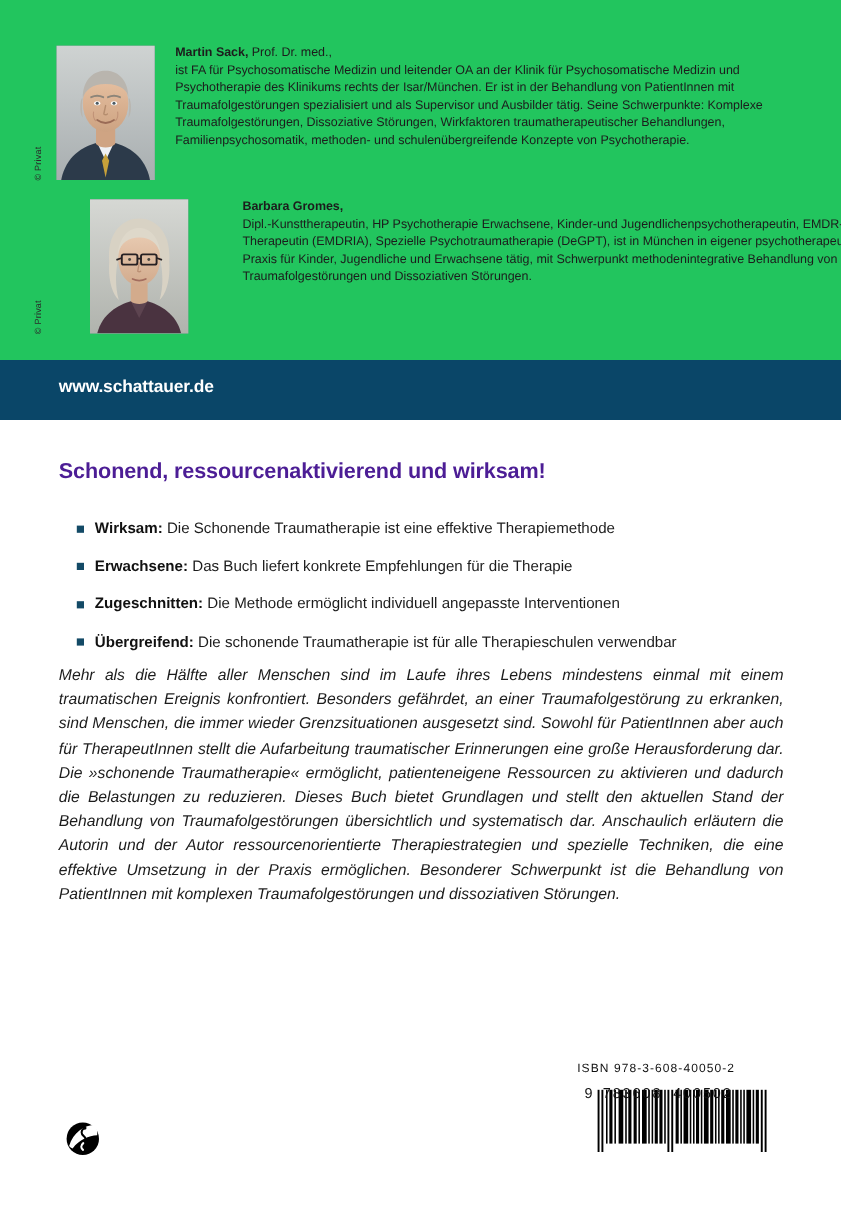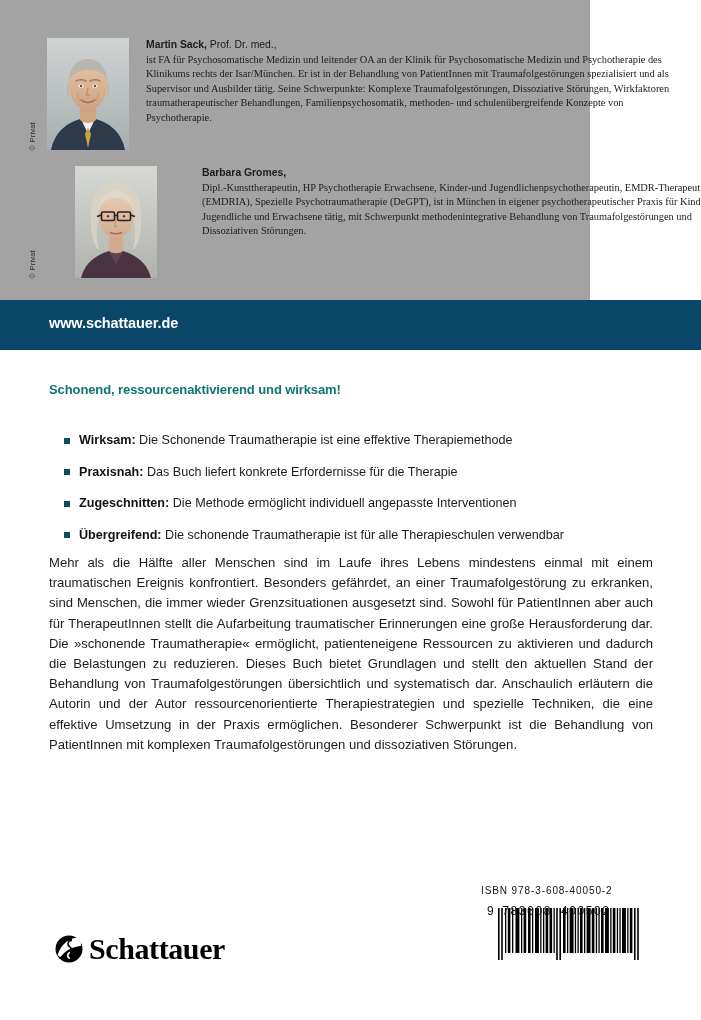--- a/index.html
+++ b/index.html
@@ -13,23 +13,23 @@
     position: relative;
     overflow: hidden;
     font-family: "Liberation Sans", sans-serif;
     -webkit-font-smoothing: antialiased;
   }
 
   
   .orange-panel {
     position: absolute;
     left: 0; top: 0;
-    width: 590px;
+    width: 701px;
     height: 300px;
-    background: #a3a3a3;
+    background: #22c55e;
   }
 
   .author-block {
     position: absolute;
     display: flex;
     align-items: flex-start;
   }
   .author-block.a1 { left: 25px; top: 38px; }
   .author-block.a2 { left: 25px; top: 166px; gap: 28px; }
 
@@ -66,21 +66,21 @@
     margin-left: 17px;
     width: 537px;
     font-size: 10.4px;
     line-height: 14.6px;
     color: #1c1c1c;
     letter-spacing: -0.02px;
   }
   .author-name {
     font-weight: bold;
   }
-  .author-bio { display: inline; font-family: Liberation Serif, serif; }
+  .author-bio { display: inline; }
 
   
   .blue-band {
     position: absolute;
     left: 0; top: 300px;
     width: 701px;
     height: 60px;
     background: #0a4668;
   }
   .blue-band .url {
@@ -99,23 +99,23 @@
     left: 0; top: 350px;
     width: 701px;
     height: 670px;
     background: #ffffff;
   }
 
   .headline {
     position: absolute;
     left: 49px;
     top: 32px;
-    font-size: 13px;
-    font-weight: bold;
-    color: #0f766e;
+    font-size: 18px;
+    font-weight: bold;
+    color: #4c1d95;
     letter-spacing: -0.1px;
   }
 
   .bullets {
     position: absolute;
     left: 49px;
     top: 68px;
     width: 610px;
     list-style: none;
     margin: 15px;
@@ -146,21 +146,21 @@
     position: absolute;
     left: 49px;
     top: 203px;
     width: 604px;
     font-size: 13.1px;
     line-height: 20.2px;
     color: #1c1c1c;
     text-align: justify;
     hyphens: none;
   }
-  .body-copy p { margin: 0 0 15px 0; }
+  .body-copy p { margin: 0 0 15px 0; font-style: italic; }
   .body-copy p:last-child { margin-bottom: 0; }
   .new-edition-label {
     font-weight: bold;
     color: #134a66;
   }
 
   
   .isbn-text {
     position: absolute;
     left: 481px;
@@ -320,21 +320,21 @@
 
   <div class="headline">Schonend, ressourcenaktivierend und wirksam!</div>
 
   <ul class="bullets">
     <li>
       <span class="sq"></span>
       <span class="lead">Wirksam:</span><span> Die Schonende Traumatherapie ist eine effektive Therapiemethode</span>
     </li>
     <li>
       <span class="sq"></span>
-      <span class="lead">Praxisnah:</span><span> Das Buch liefert konkrete Erfordernisse für die Therapie</span>
+      <span class="lead">Erwachsene:</span><span> Das Buch liefert konkrete Empfehlungen für die Therapie</span>
     </li>
     <li>
       <span class="sq"></span>
       <span class="lead">Zugeschnitten:</span><span> Die Methode ermöglicht individuell angepasste Interventionen</span>
     </li>
     <li>
       <span class="sq"></span>
       <span class="lead">Übergreifend:</span><span> Die schonende Traumatherapie ist für alle Therapieschulen verwendbar</span>
     </li>
   </ul>
@@ -400,14 +400,13 @@
 <div class="logo">
   <span class="logo-mark">
     <svg viewBox="0 0 30 30" xmlns="http://www.w3.org/2000/svg" aria-hidden="true">
       <circle cx="15" cy="15" r="13.5" fill="#000000"></circle>
       <path d="M3.6 21 C7 9.5 16 3.5 25.5 3.2 C26.8 6.2 27.3 9 27 12 C20 12.5 12 15.5 6.5 23 C5.3 22.5 4.3 21.9 3.6 21 Z" fill="#ffffff"></path>
       <path d="M16 6 C13.2 8.5 13.6 11 15.6 12.6 C17.8 14.3 18 16.4 15.4 18.6" stroke="#000000" stroke-width="1.7" fill="none" stroke-linecap="round"></path>
       <path d="M15.4 18.6 C13 20.6 13.4 22.8 15.2 24.2" stroke="#ffffff" stroke-width="1.7" fill="none" stroke-linecap="round"></path>
       <circle cx="16.6" cy="6" r="1.5" fill="#000000"></circle>
     </svg>
   </span>
-  <span class="logo-word">Schattauer</span>
 </div>
 
 </body></html>

